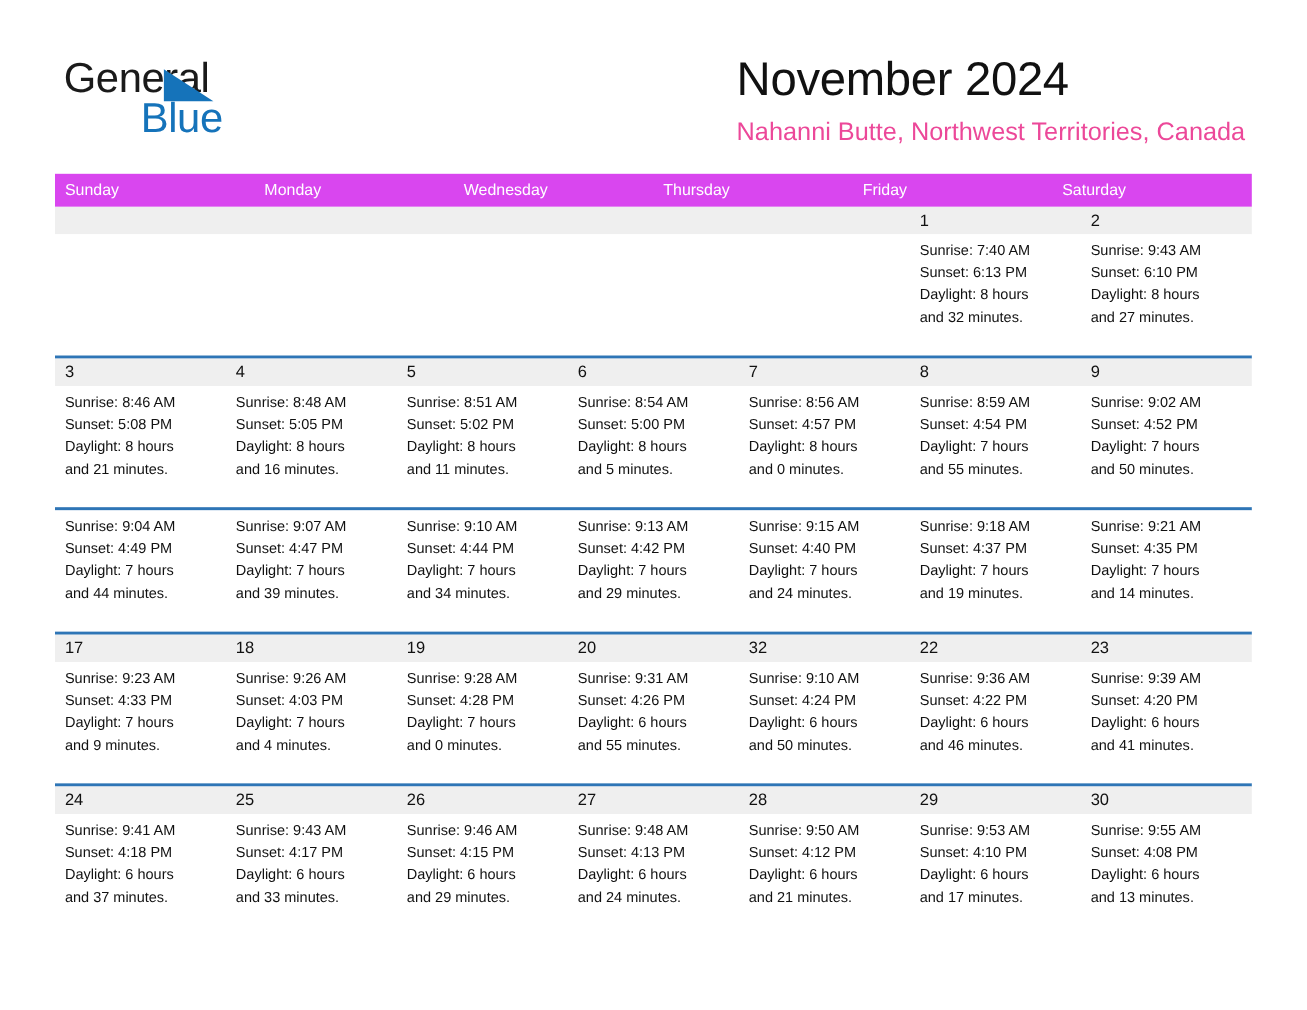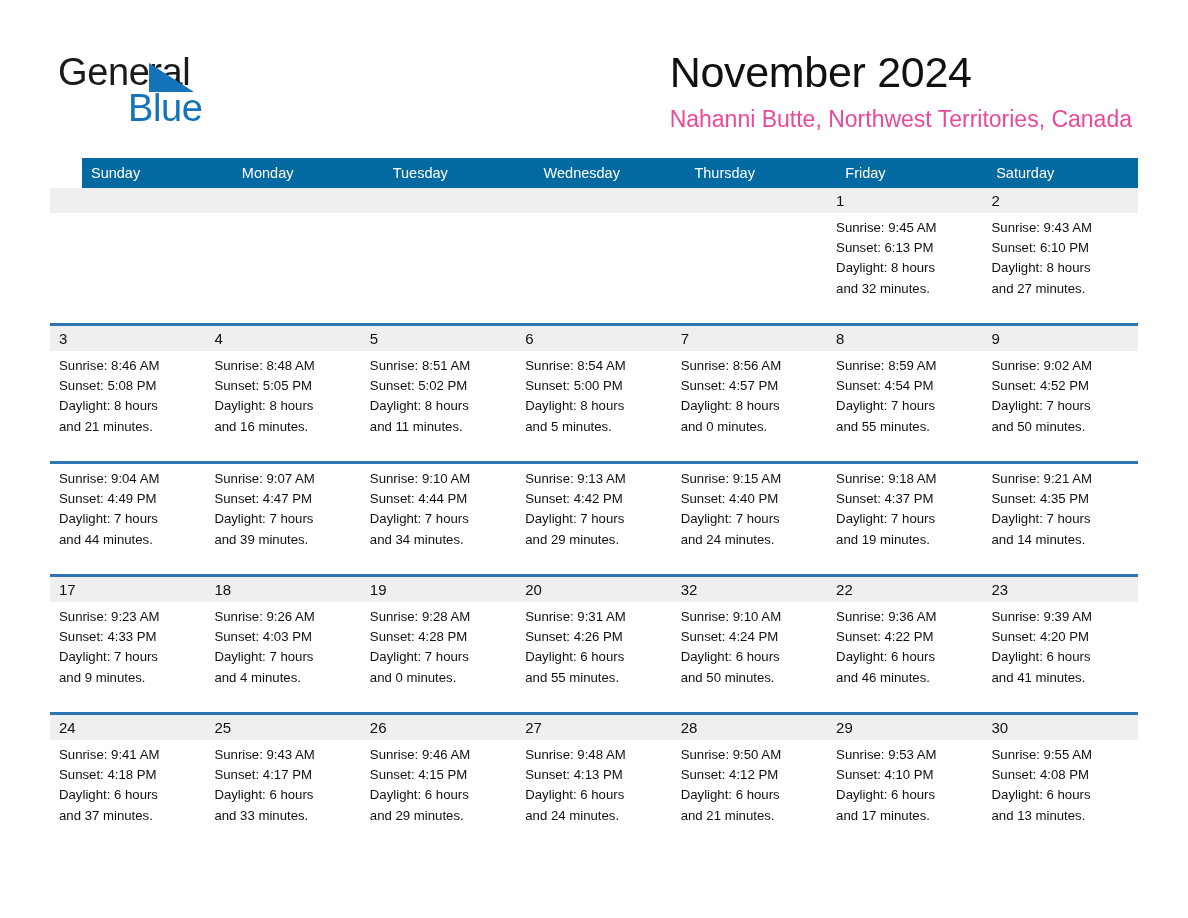--- a/index.html
+++ b/index.html
@@ -88,23 +88,22 @@
 
   
   .calendar {
     position: absolute;
     left: 50px;
     top: 158px;
     width: 1088px;
   }
   .weekday-row {
     display: flex;
-    background: #0369a1;
+    background: #d946ef;
     height: 30px;
-    margin-left: 32px;
   }
   .weekday-cell {
     flex: 1 1 0;
     color: #ffffff;
     font-size: 14.5px;
     line-height: 30px;
     padding-left: 9px;
     box-sizing: border-box;
     white-space: nowrap;
   }
@@ -165,21 +164,20 @@
       <div class="month-title">November 2024</div>
       <div class="location-title">Nahanni Butte, Northwest Territories, Canada</div>
     </div>
 
   </div>
 
   <div class="calendar">
     <div class="weekday-row" id="weekday-row">
         <div class="weekday-cell">Sunday</div>
         <div class="weekday-cell">Monday</div>
-        <div class="weekday-cell">Tuesday</div>
         <div class="weekday-cell">Wednesday</div>
         <div class="weekday-cell">Thursday</div>
         <div class="weekday-cell">Friday</div>
         <div class="weekday-cell">Saturday</div>
       </div>
     <div id="weeks-container">
         <div class="week-row">
           <div class="date-band">
             <div class="date-number"></div>
             <div class="date-number"></div>
@@ -189,21 +187,21 @@
             <div class="date-number">1</div>
             <div class="date-number">2</div>
           </div>
           <div class="body-band">
             <div class="day-body"></div>
             <div class="day-body"></div>
             <div class="day-body"></div>
             <div class="day-body"></div>
             <div class="day-body"></div>
             <div class="day-body">
-              <div class="day-line">Sunrise: 9:45 AM</div>
+              <div class="day-line">Sunrise: 7:40 AM</div>
               <div class="day-line">Sunset: 6:13 PM</div>
               <div class="day-line">Daylight: 8 hours</div>
               <div class="day-line">and 32 minutes.</div>
             </div>
             <div class="day-body">
               <div class="day-line">Sunrise: 9:43 AM</div>
               <div class="day-line">Sunset: 6:10 PM</div>
               <div class="day-line">Daylight: 8 hours</div>
               <div class="day-line">and 27 minutes.</div>
             </div>

